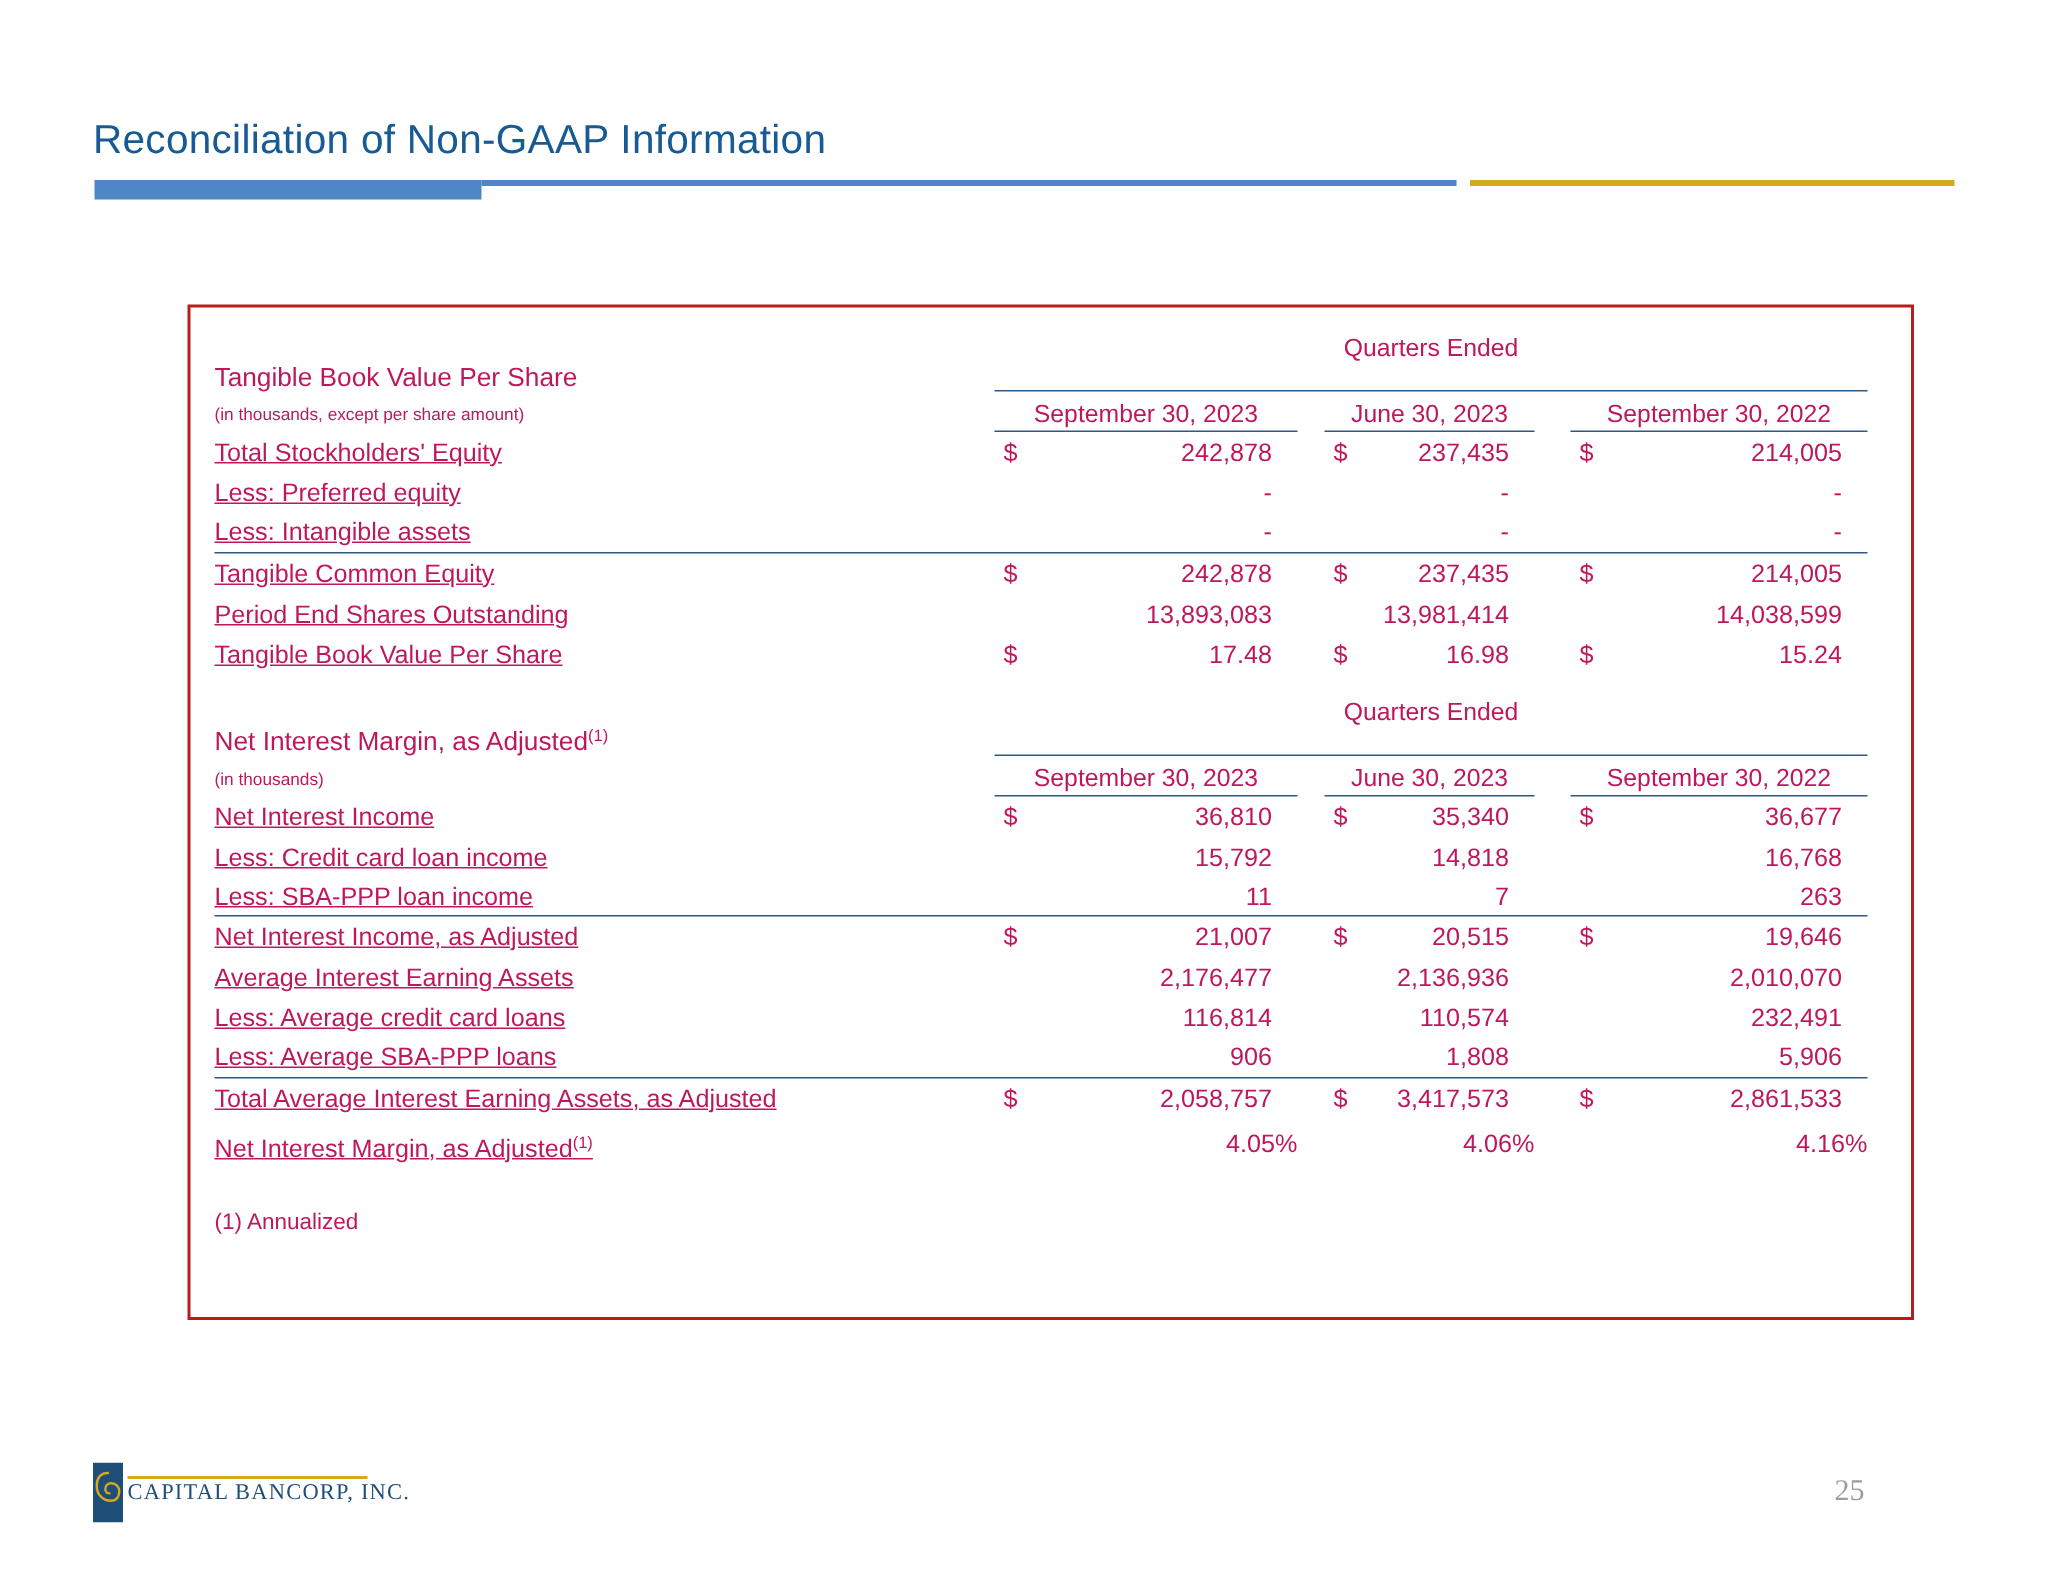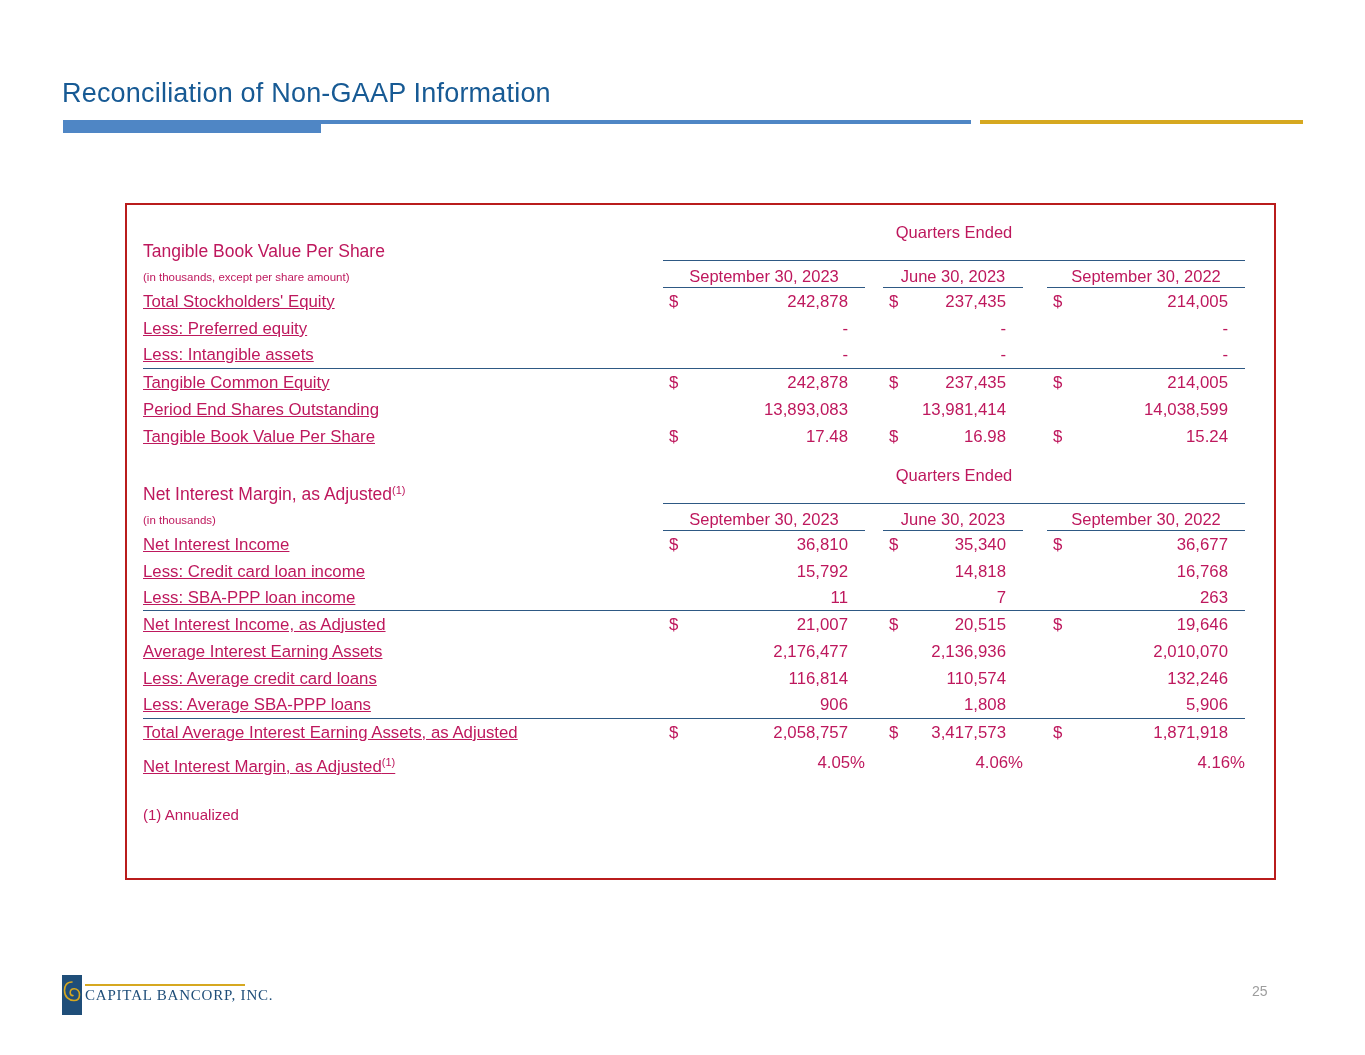--- a/index.html
+++ b/index.html
@@ -54,21 +54,21 @@
 
   
   .footer-logo { position:absolute; left:62px; top:975px; display:flex; }
   .logo-mark { width:20px; height:40px; display:block; }
   .logo-right { margin-left:3px; padding-top:9px; }
   .logo-line { width:160px; height:2px; background:#d6a820; }
   .logo-text {
     font-family:"Liberation Serif", serif; font-size:15px; color:#1f4e79;
     letter-spacing:.8px; margin-top:1px; white-space:nowrap;
   }
-  .page-num { position:absolute; left:1252px; top:983px; font-size:14px; color:#9d9d9d; }
+  .page-num { position:absolute; left:1223px; top:983px; font-size:20px; color:#9d9d9d;font-family:Liberation Serif, serif; }
 </style>
 </head>
 <body>
 
 <div class="slide">
 
   <div class="page-title">Reconciliation of Non-GAAP Information</div>
   <div class="rule-thick"></div>
   <div class="rule-thin"></div>
   <div class="rule-gold"></div>
@@ -274,21 +274,21 @@
             <div class="cell c1">
               <span class="dollar"></span>
               <span class="num">116,814</span>
             </div>
             <div class="cell c2">
               <span class="dollar"></span>
               <span class="num">110,574</span>
             </div>
             <div class="cell c3">
               <span class="dollar"></span>
-              <span class="num">132,246</span>
+              <span class="num">232,491</span>
             </div>
           </div>
           <div class="trow row rule-below">
             <div class="label-col label"><span>Less: Average SBA-PPP loans</span></div>
             <div class="cell c1">
               <span class="dollar"></span>
               <span class="num">906</span>
             </div>
             <div class="cell c2">
               <span class="dollar"></span>
@@ -304,21 +304,21 @@
             <div class="cell c1">
               <span class="dollar">$</span>
               <span class="num">2,058,757</span>
             </div>
             <div class="cell c2">
               <span class="dollar">$</span>
               <span class="num">3,417,573</span>
             </div>
             <div class="cell c3">
               <span class="dollar">$</span>
-              <span class="num">1,871,918</span>
+              <span class="num">2,861,533</span>
             </div>
           </div>
           <div class="trow row pct-row">
             <div class="label-col label"><span>Net Interest Margin, as Adjusted</span><span class="sup">(1)</span></div>
             <div class="cell c1">
               <span class="dollar"></span>
               <span class="num nopad">4.05%</span>
             </div>
             <div class="cell c2">
               <span class="dollar"></span>

